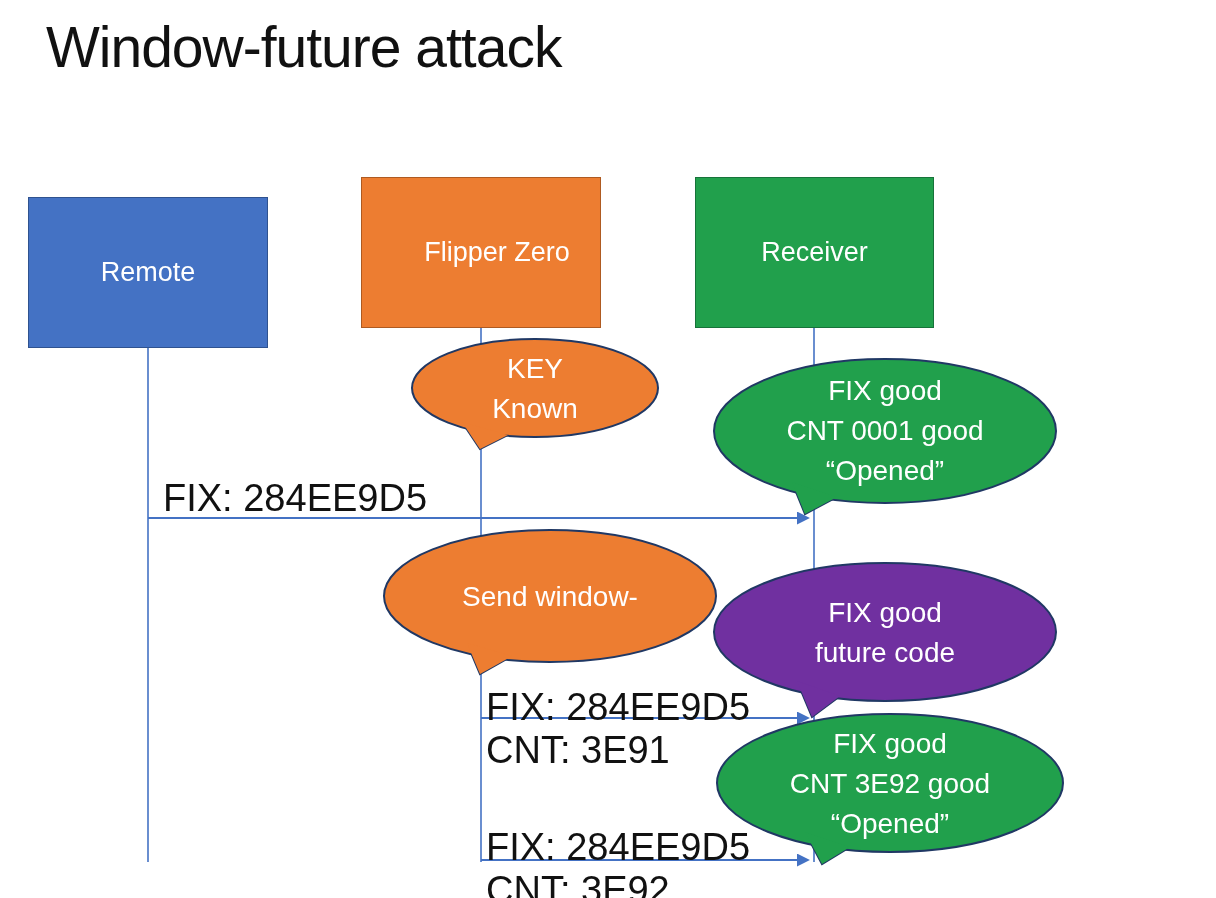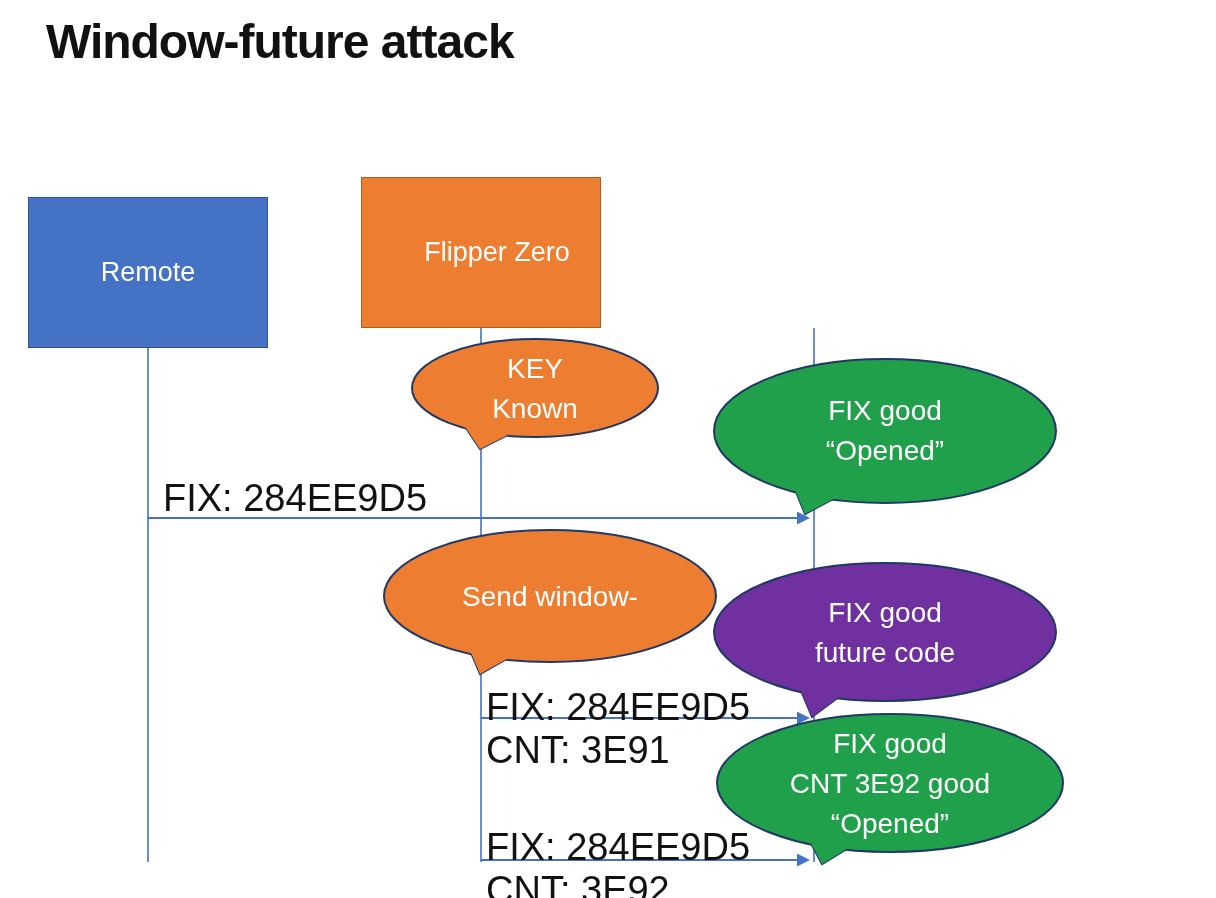--- a/index.html
+++ b/index.html
@@ -1,21 +1,21 @@
 <!DOCTYPE html>
 <html style="--blue: #4472C4; --blue-border: #2F528F; --orange: #ED7D31; --orange-border: #AE5A21; --green: #21A04C; --green-border: #17733A; --purple: #7030A0; --bubble-border: #203864; --line: #4472C4; --text: #111111; --box-text: #FFFFFF;"><head>
 <meta charset="utf-8">
 <style>
   * { margin:0; padding:0; box-sizing:border-box; }
   html,body { background:#ffffff; }
   body { font-family:"Liberation Sans", sans-serif; }
 
   .canvas { position:relative; width:1216px; height:898px; background:#fff; overflow:hidden; }
 
-  .title { position:absolute; left:46px; top:14px; font-size:48px; font-weight:700;
+  .title { position:absolute; left:46px; top:14px; font-size:57px; font-weight:400;
            letter-spacing:-1px; color:var(--text); }
 
   .wires { position:absolute; left:0; top:0; pointer-events:none; }
   .lifeline { stroke:var(--line); stroke-width:1.6; }
   .arrow    { stroke:var(--line); stroke-width:2; }
   .arrowhead-shape { fill:var(--line); }
 
   .actor { position:absolute; width:240px; height:151px; display:flex;
            align-items:center; justify-content:center;
            color:var(--box-text); font-size:27px; }
@@ -56,20 +56,23 @@
     <line class="arrow" x1="481" y1="718" x2="808" y2="718" marker-end="url(#ah)"></line>
     <line class="arrow" x1="481" y1="860" x2="808" y2="860" marker-end="url(#ah)"></line>
   </svg>
 
   <div class="actor actor-blue" style="left:28px; top:177px;margin-top:20px;">
     <span>Remote</span>
   </div>
   <div class="actor actor-orange" style="left:361px; top:177px;">
     <span>Flipper Zero</span>
   </div>
+  <div class="actor actor-green" style="left:695px; top:177px; width:239px;">
+    <span>Receiver</span>
+  </div>
 
   <div class="bubble shape-orange" style="left:410px; top:337px; width:250px; height:120px;">
     <svg width="250" height="120">
       <path class="shape stroked" d="M52,85 L70,112 L98,98 Z"></path>
       <ellipse class="shape stroked" cx="125" cy="51" rx="123" ry="49"></ellipse>
       <path class="shape" d="M52,85 L70,112 L98,98 Z"></path>
     </svg>
     <div class="bubble-text" style="height:103px;">
       <span>KEY</span>
       <span>Known</span>
@@ -77,20 +80,21 @@
   </div>
 
   <div class="bubble shape-green" style="left:712px; top:357px; width:346px; height:162px;">
     <svg width="346" height="162">
       <path class="shape stroked" d="M80,125 L93,157 L125,140 Z"></path>
       <ellipse class="shape stroked" cx="173" cy="74" rx="171" ry="72"></ellipse>
       <path class="shape" d="M80,125 L93,157 L125,140 Z"></path>
     </svg>
     <div class="bubble-text" style="height:148px;">
       <span>FIX good</span>
+      <span>CNT 0001 good</span>
       <span>“Opened”</span>
     </div>
   </div>
 
   <div class="bubble shape-orange" style="left:382px; top:528px; width:336px; height:152px;">
     <svg width="336" height="152">
       <path class="shape stroked" d="M85,115 L98,146 L130,128 Z"></path>
       <ellipse class="shape stroked" cx="168" cy="68" rx="166" ry="66"></ellipse>
       <path class="shape" d="M85,115 L98,146 L130,128 Z"></path>
     </svg>

